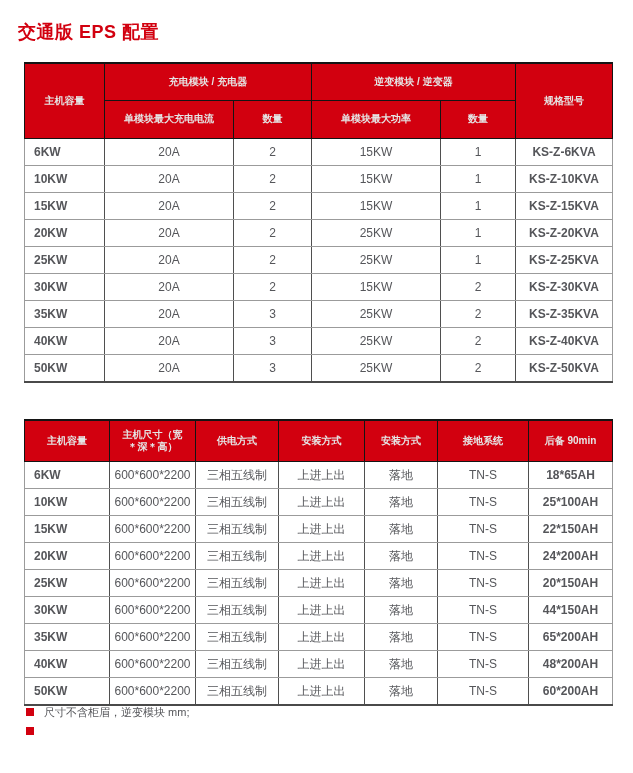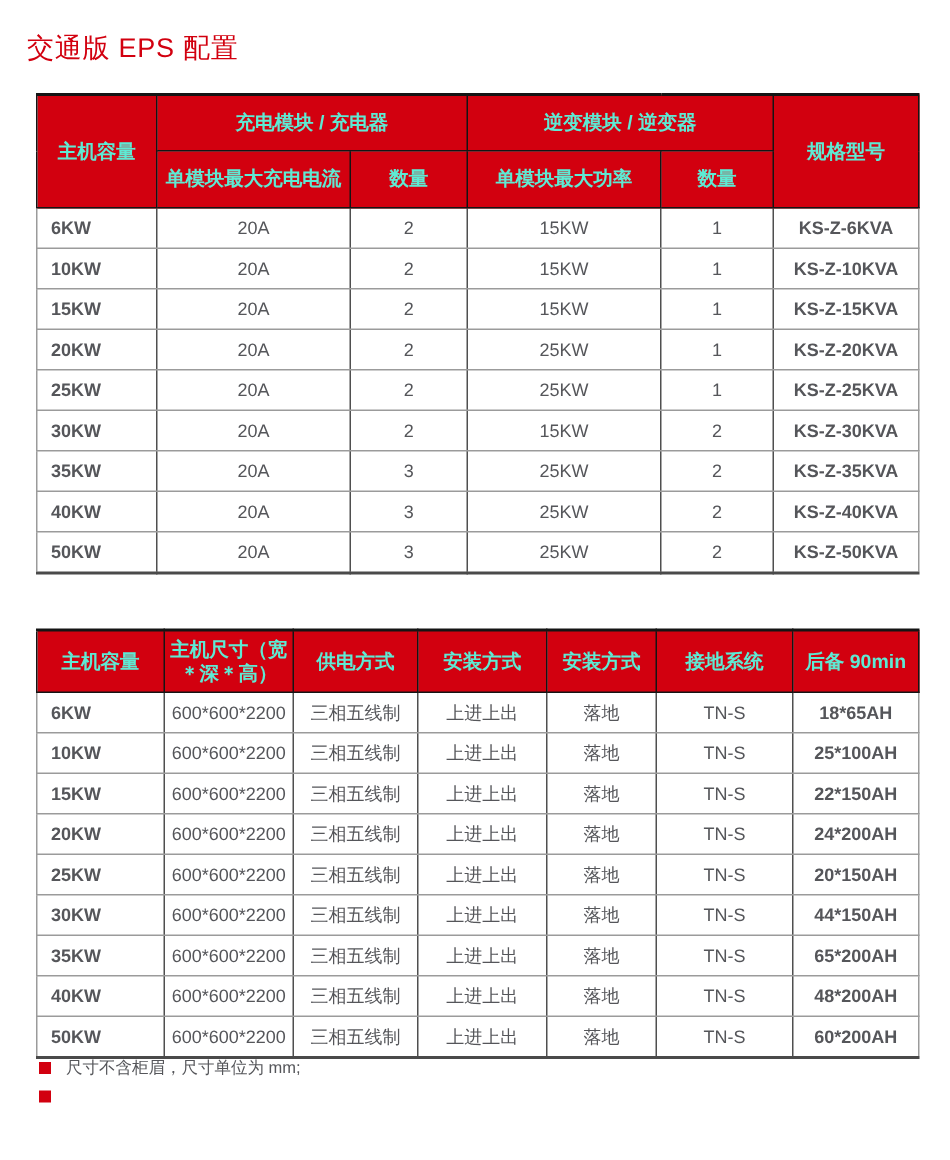--- a/index.html
+++ b/index.html
@@ -10,33 +10,33 @@
   }
   :root{
     --red:#D2000F;
     --body-text:#55565A;
     --h-border:#9b9b9b;
     --v-border:#4f4f4f;
     --dark:#141414;
   }
   .page-title{
     position:absolute;left:18px;top:20px;
-    font-size:18px;font-weight:normal;color:var(--red);
+    font-size:18px;font-weight:bold;color:var(--red);
     letter-spacing:0.5px;
   }
   table{
     border-collapse:collapse;table-layout:fixed;
     position:absolute;left:24px;width:588px;
   }
   #config-table{top:62px;}
   #install-table{top:419px;}
   table{border-top:2px solid var(--dark);border-bottom:2px solid #4a4a4a;}
   th{
-    background:var(--red);color:#5eead4;
-    font-size:13px;font-weight:bold;
+    background:var(--red);color:#e5e5e5;
+    font-size:10px;font-weight:bold;
     border:1px solid var(--dark);
     text-align:center;vertical-align:middle;
     padding:2px 1px;line-height:1.25;
   }
   #config-table thead tr:first-child th{height:32px;}
   #config-table thead tr:last-child th{height:33px;}
   #install-table thead th{height:36px;white-space:pre-line;}
   td{
     color:var(--body-text);font-size:12px;
     text-align:center;vertical-align:middle;
@@ -270,18 +270,18 @@
         <td>落地</td>
         <td>TN-S</td>
         <td>60*200AH</td>
       </tr>
     </tbody>
 </table>
 
 <div class="notes">
   <div class="note-line">
     <span class="note-bullet"></span>
-    <span>尺寸不含柜眉，尺寸单位为 mm;</span>
+    <span>尺寸不含柜眉，逆变模块 mm;</span>
   </div>
   <div class="note-line">
     <span class="note-bullet"></span>
   </div>
 </div>
 
 </body></html>

